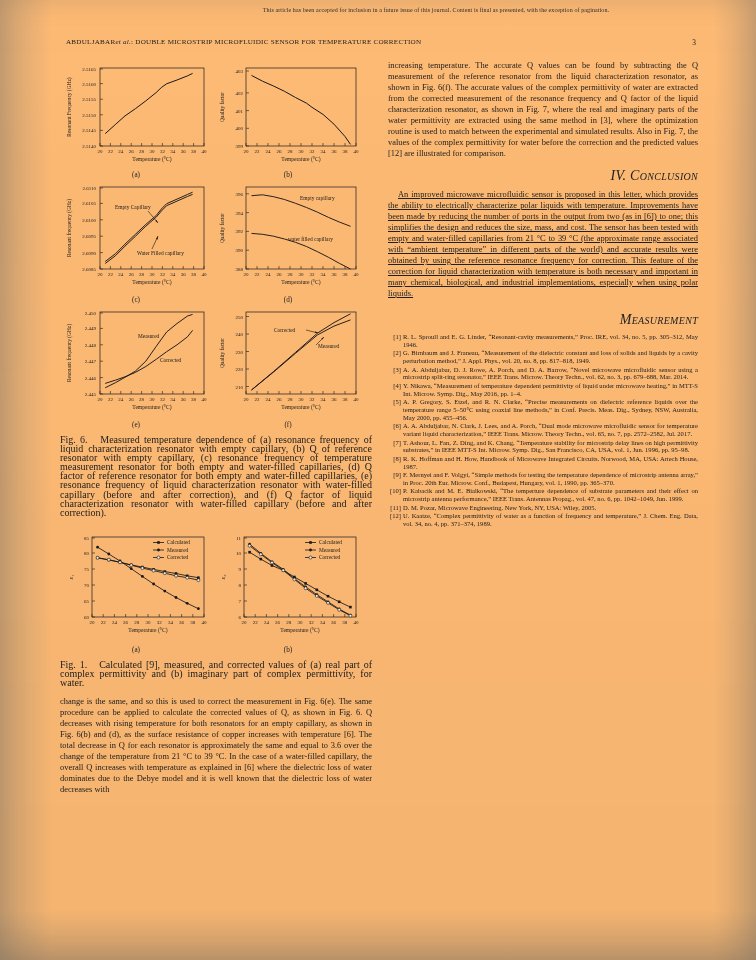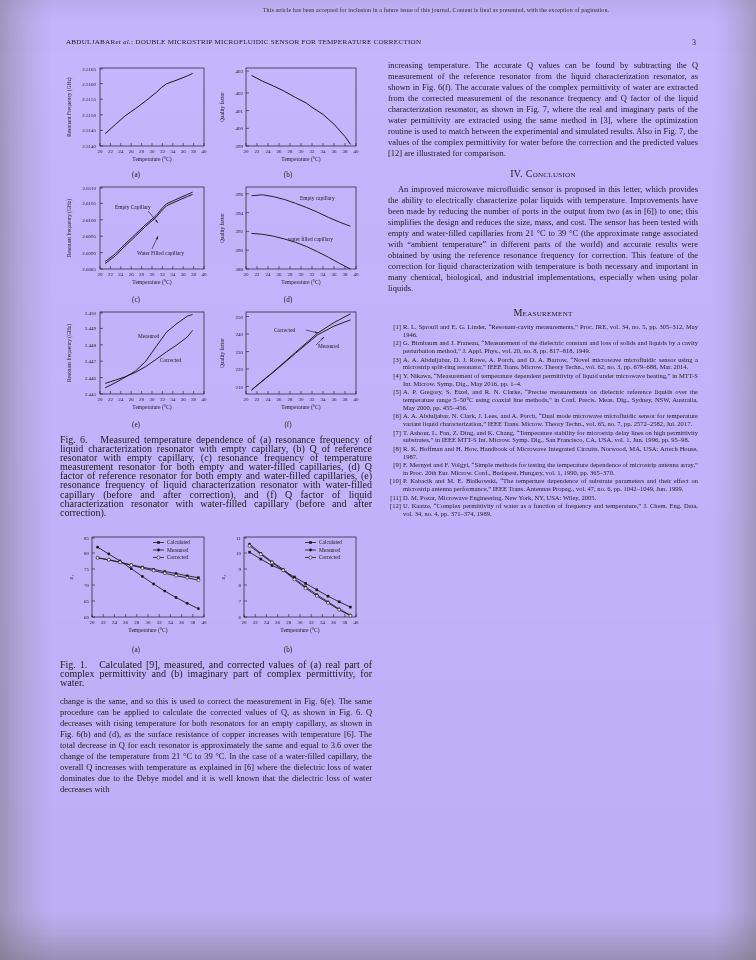--- a/index.html
+++ b/index.html
@@ -11,21 +11,21 @@
     width: 756px;
     height: 960px;
     overflow: hidden;
     font-family: "Liberation Serif", serif;
   }
   .page {
     position: absolute;
     left: 0; top: 0;
     width: 756px;
     height: 960px;
-    background: #c4b5fd;
+    background: #fdba74;
     box-sizing: border-box;
     padding: 0;
   }
   .paper-inner {
     position: absolute;
     left: 58px; top: 0;
     width: 640px;
     height: 960px;
   }
   .journal-banner {
@@ -71,28 +71,29 @@
     width: 310px;
   }
   p.body {
     margin: 0 0 0 0;
     font-size: 8.45px;
     line-height: 11.0px;
     text-align: justify;
     color: #232120;
     text-indent: 0;
   }
-  p.body.indent { text-indent: 10px; }
+  p.body.indent { text-indent: 10px; text-decoration: underline; }
   .sec-head {
-    text-align: center;
-    font-size: 10px;
+    text-align: right;
+    font-size: 14px;
     margin: 9px 0 5px 0;
     color: #232120;
     font-variant: small-caps;
     letter-spacing: 0.3px;
+    font-style: italic;
   }
   .caption {
     font-size: 10px;
     line-height: 9.1px;
     text-align: justify;
     color: #232120;
     margin: 6px 0 0 0;
   }
   .caption .lbl { }
   

